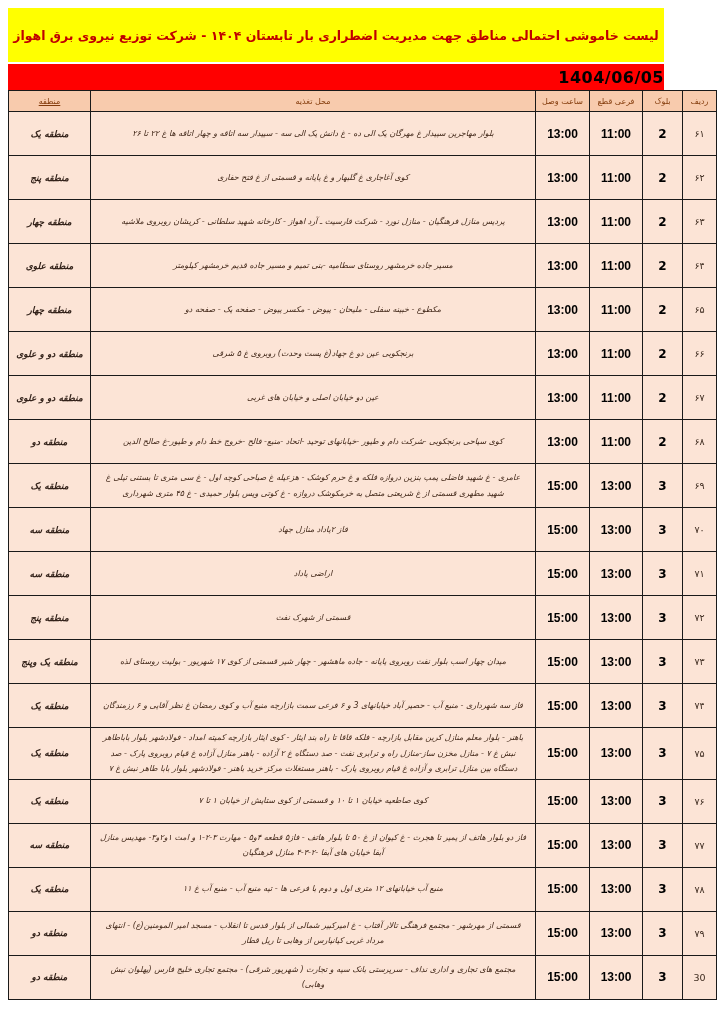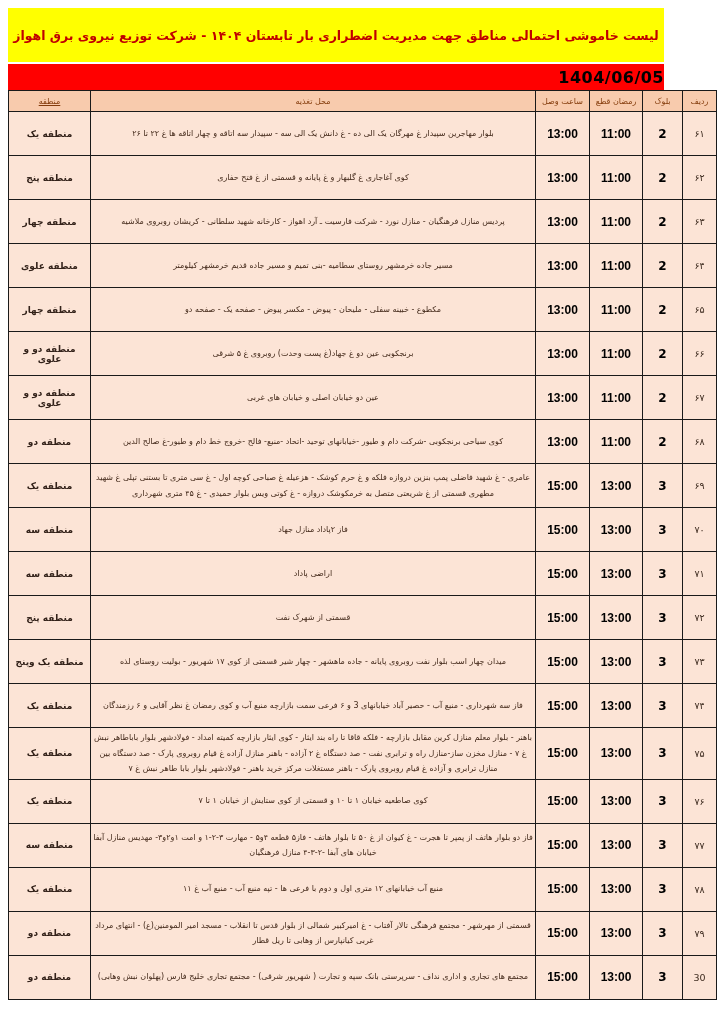--- a/index.html
+++ b/index.html
@@ -16,22 +16,22 @@
   table{border-collapse:collapse;width:708px;direction:rtl;table-layout:fixed;}
   th,td{border:1px solid #1a1a1a;text-align:center;vertical-align:middle;padding:1px 3px;overflow:hidden;}
   thead th{
     background:#f8cbad;height:18px;font-size:8px;font-weight:normal;color:#843c0c;
   }
   thead th.region-h span{text-decoration:underline;}
   tbody td{background:#fce4d6;height:39px;}
   td.c-num{font-size:9.5px;color:#3d2b1f;}
   td.c-block{font-size:12px;font-weight:bold;color:#000;}
   td.c-time{font-size:12px;font-weight:bold;color:#000;font-family:"Liberation Sans",sans-serif;}
-  td.c-loc{font-size:8px;color:#43291a;line-height:1.95;padding:2px 0;}
-  td.c-region{font-size:9px;font-weight:bold;color:#33221a;}
+  td.c-loc{font-size:8px;color:#43291a;line-height:1.95;padding:2px 8px;font-style:italic;}
+  td.c-region{font-size:9px;font-weight:bold;color:#33221a;font-style:italic;}
   col.w-row{width:34px;} col.w-block{width:40px;} col.w-cut{width:53px;}
   col.w-con{width:54px;} col.w-loc{width:445px;} col.w-region{width:82px;}
 </style>
 </head>
 <body>
 
 <div class="sheet">
 
   <div class="title-bar">
     <span>لیست خاموشی احتمالی مناطق جهت مدیریت اضطراری بار تابستان ۱۴۰۴ - شرکت توزیع نیروی برق اهواز</span>
@@ -47,21 +47,21 @@
         <col class="w-block">
         <col class="w-cut">
       <col class="w-con">
         <col class="w-loc">
         <col class="w-region">
     </colgroup>
     <thead>
       <tr>
         <th><span>ردیف</span></th>
         <th><span>بلوک</span></th>
-        <th><span>رمضان قطع</span></th>
+        <th><span>فرعی قطع</span></th>
         <th><span>ساعت وصل</span></th>
         <th><span>محل تغذیه</span></th>
         <th class="region-h"><span>منطقه</span></th>
       </tr>
     </thead>
     <tbody>
         <tr>
         <td class="c-num">۶۱</td>
         <td class="c-block">2</td>
         <td class="c-time">11:00</td>

